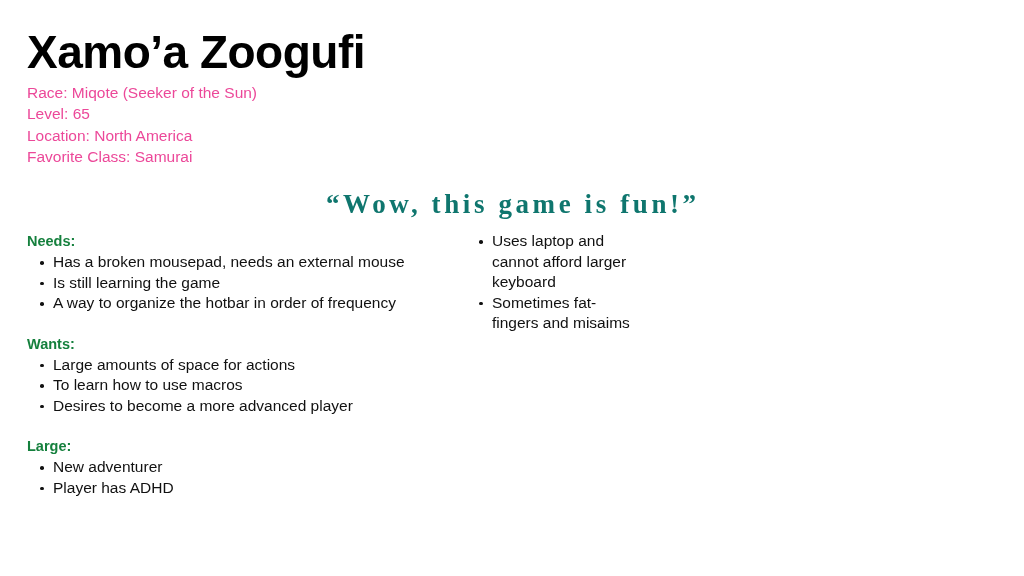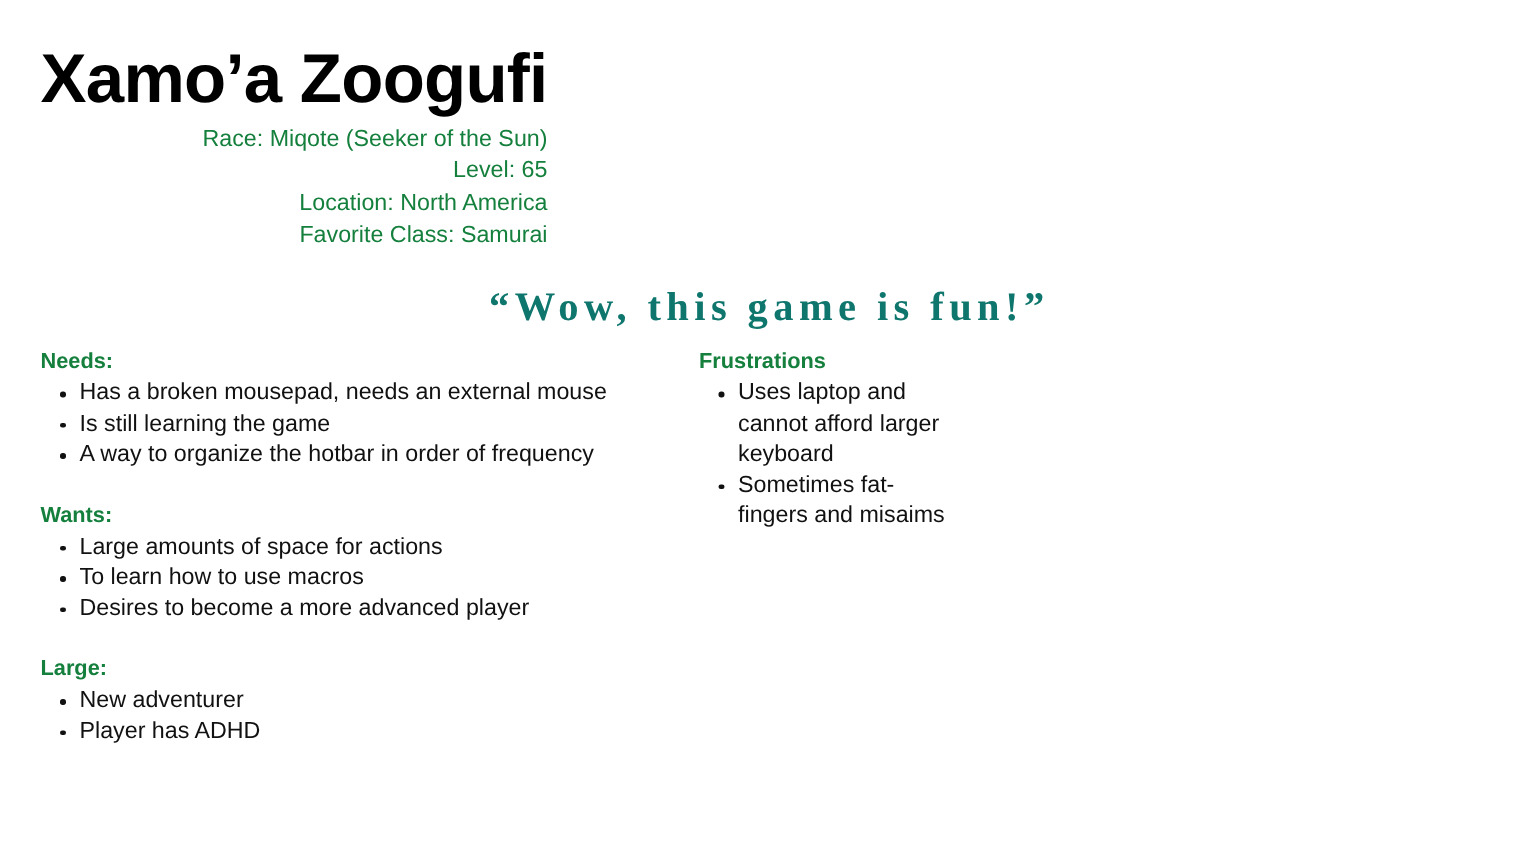--- a/index.html
+++ b/index.html
@@ -6,34 +6,34 @@
   html, body {
     width:1024px; height:576px;
     background:#ffffff;
     font-family:"Liberation Sans", sans-serif;
     color:#000000;
     overflow:hidden;
   }
   .page { position:relative; width:1024px; height:576px; }
 
   
-  .header { position:absolute; left:27px; top:28px;text-align:right; }
+  .header { position:absolute; left:27px; top:28px; }
   .persona-title {
     font-size:46px;
     font-weight:bold;
     letter-spacing:-0.5px;
     line-height:1.08;
     color:#000;
     white-space:nowrap;
   }
   .meta-list { margin-top:4px; }
   .meta-line {
     font-size:15.5px;
     line-height:21.5px;
-    color:#15803d;
+    color:#ec4899;
     white-space:nowrap;
   }
 
   
   .quote {
     position:absolute;
     left:326px;
     top:150px;
     font-family:Liberation Serif, serif;
     font-weight:bold;
@@ -129,21 +129,20 @@
         <li>New adventurer</li>
         <li>Player has ADHD</li>
       </ul>
     </div>
 
   </div>
 
   <div class="col-right">
 
     <div class="section">
-      <div class="section-heading">Frustrations</div>
       <ul class="bullets">
         <li>Uses laptop and cannot afford larger keyboard</li>
         <li>Sometimes fat-fingers and misaims</li>
       </ul>
     </div>
 
 
   </div>
 
 </div>

